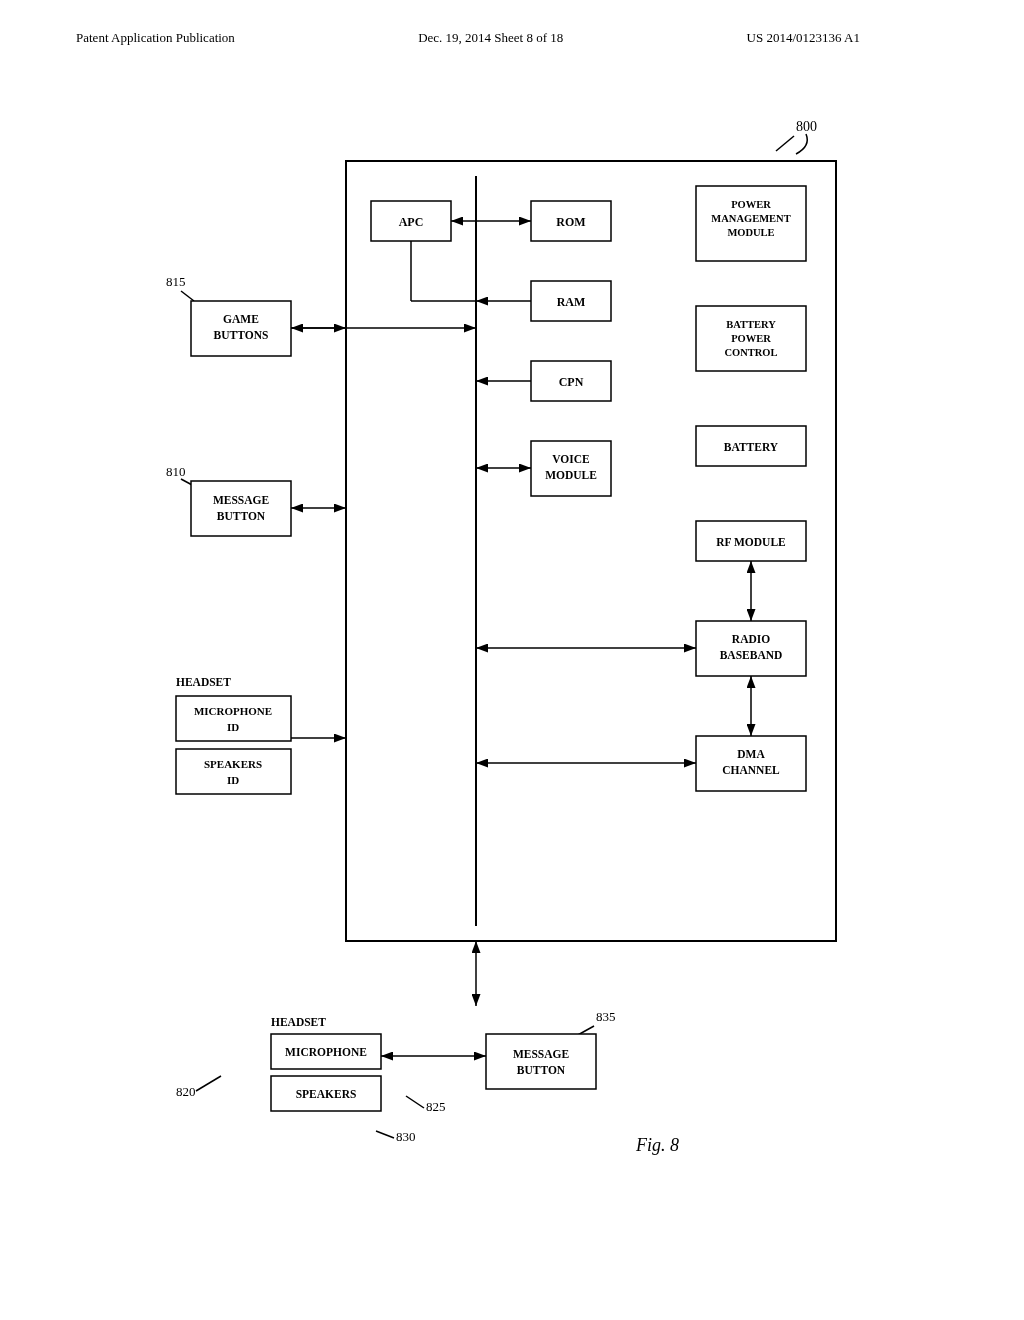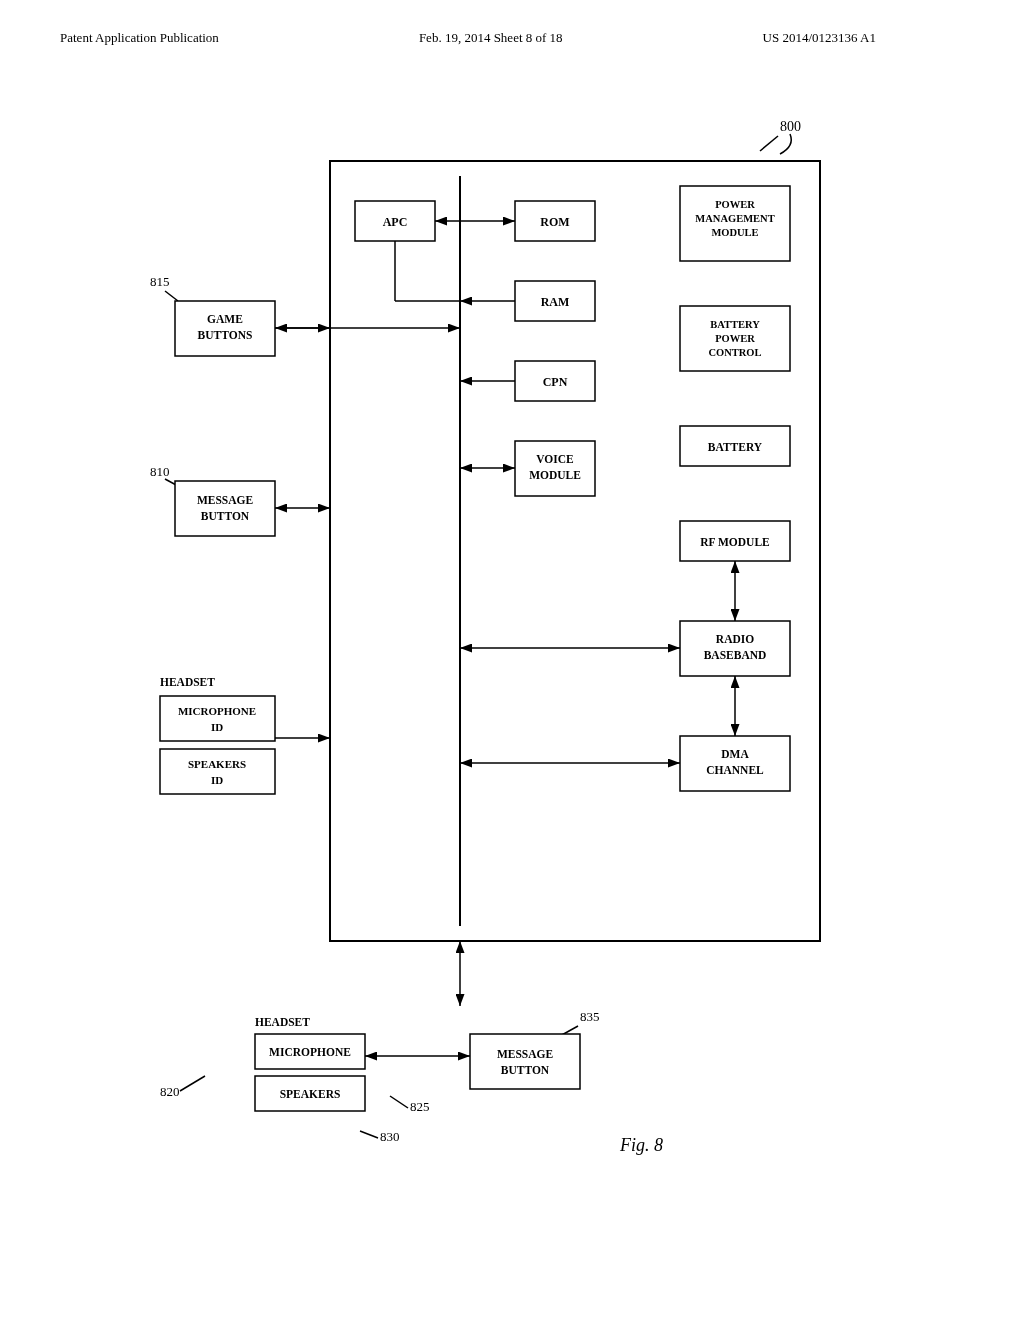--- a/index.html
+++ b/index.html
@@ -7,21 +7,21 @@
       background: #fff;
       font-family: 'Times New Roman', serif;
       width: 1024px;
       min-height: 1320px;
       position: relative;
     }
 
     .page {
       width: 936px;
       min-height: 1320px;
-      padding: 30px 60px;
+      padding: 30px 76px;
       background: #fff;
       position: relative;
     }
 
     .header {
       display: flex;
       justify-content: space-between;
       align-items: center;
       margin-bottom: 10px;
       font-size: 13px;
@@ -49,21 +49,21 @@
       overflow: visible;
     }
   </style>
 </head>
 <body>
 
 <div class="page">
 
   <div class="header">
     <span class="header-left">Patent Application Publication</span>
-    <span class="header-center">Feb. 19, 2014  Sheet 8 of 18</span>
+    <span class="header-center">Dec. 19, 2014  Sheet 8 of 18</span>
     <span class="header-right">US 2014/0123136 A1</span>
   </div>
 
   <div class="diagram-area" style="height:1100px; position:relative;">
 
     <svg class="diagram-svg" viewBox="0 0 850 1100" xmlns="http://www.w3.org/2000/svg" style="position:absolute;top:0;left:0;width:850px;height:1100px;">
       <defs>
         <marker id="arrowhead" markerWidth="8" markerHeight="6" refX="8" refY="3" orient="auto">
           <polygon points="0 0, 8 3, 0 6" fill="#000"></polygon>
         </marker>

